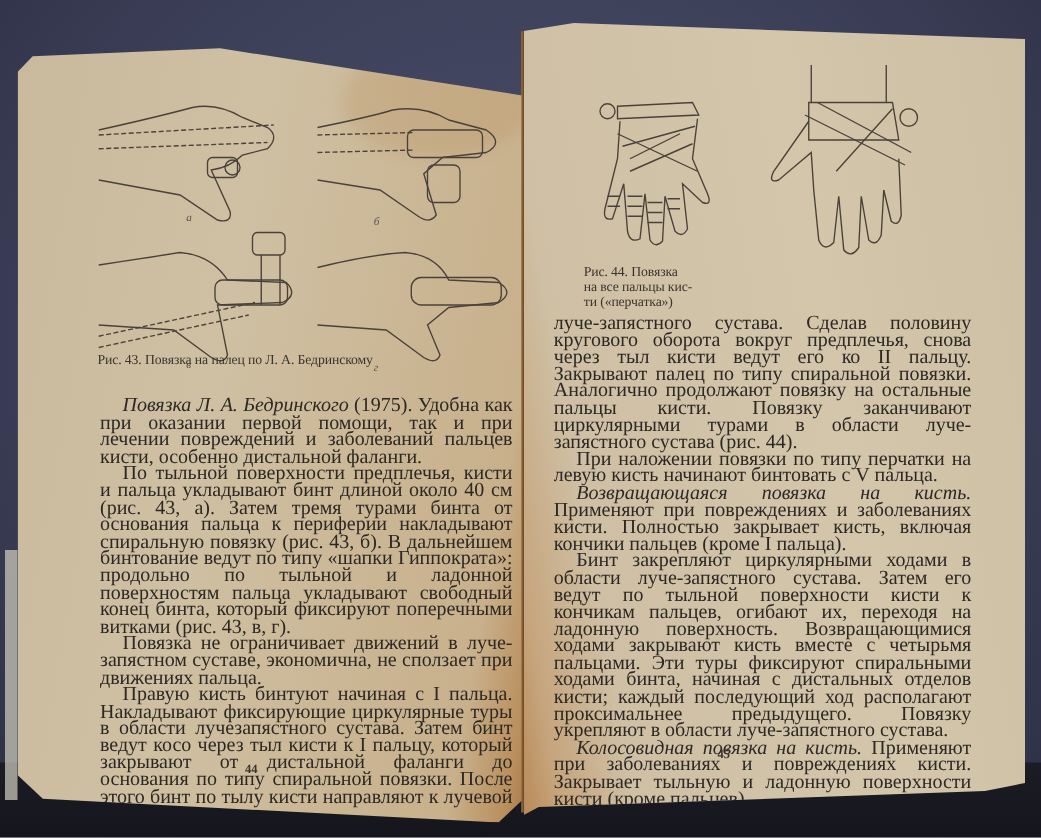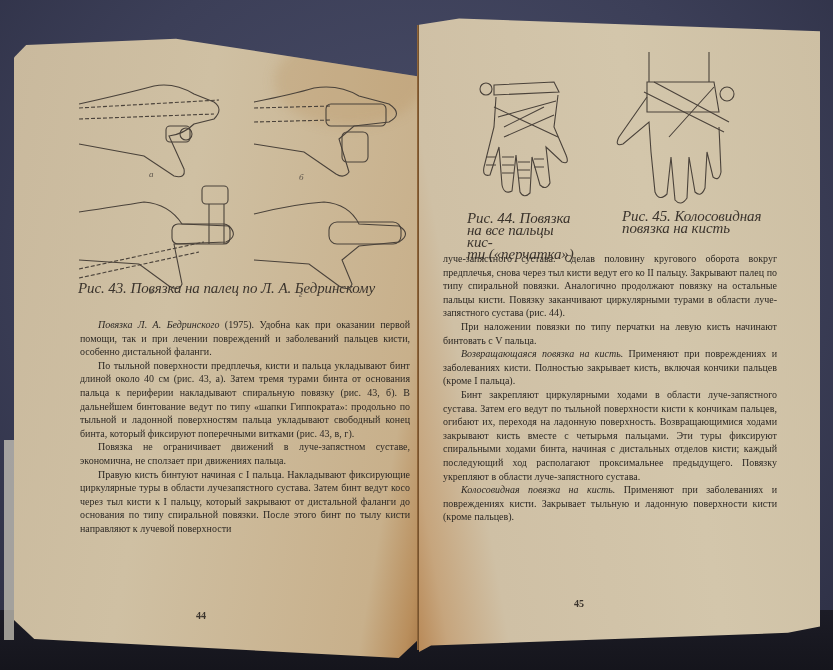--- a/index.html
+++ b/index.html
@@ -32,29 +32,29 @@
     background: linear-gradient(to right, #9a6e3f, #6b4a28, #a57a4c);
   }
   .page-edge-left {
     position:absolute; left:4px; top:440px; width:10px; height:200px;
     background:#d4d0c2; opacity:0.7;
   }
   
   .figure { position:absolute; }
   .sketch svg { width:100%; height:100%; }
   .caption {
-    position:absolute; font-family:"Liberation Serif", serif; font-size:15px;
-    line-height:12px; color:#3b342d; letter-spacing:-0.1px;font-style:italic;
+    position:absolute; font-family:"Liberation Serif", serif; font-size:11px;
+    line-height:12px; color:#3b342d; letter-spacing:-0.1px;
   }
   .sublabel {
     position:absolute; font-family:"Liberation Serif", serif; font-style:italic;
     font-size:9px; color:#5a524a;
   }
   .text-block {
-    position:absolute; font-family:"Liberation Serif", serif; font-size:10px;
+    position:absolute; font-family:"Liberation Serif", serif; font-size:16px;
     line-height:13.6px; color:#2c2824; text-align:justify; hyphens:manual;
   }
   .text-block p { margin:0; text-indent:18px; }
   .text-block p.cont { text-indent:0; }
   .em { font-style:italic; }
   .page-num {
     position:absolute; font-family:"Liberation Serif", serif; font-size:10px;
     color:#3b342d; font-weight:bold;
   }
   .stain {
@@ -134,24 +134,20 @@
 
     <div class="figure sketch" style="left:190px;top:40px;width:130px;height:160px;">
       <svg viewBox="0 0 130 160" fill="none" stroke="#4a423a" stroke-width="1.1">
         <path d="M40 0 L40 30 M100 0 L100 30"></path>
         <path d="M38 30 L105 30 L110 60 L38 60 Z"></path>
         <path d="M35 40 L115 80 M45 30 L120 70 M105 35 L60 85"></path>
         <circle cx="118" cy="42" r="7"></circle>
         <path d="M38 45 L10 85 Q5 95 14 92 L40 70 L42 100 L46 140 Q50 150 58 142 L62 105 L66 148 Q72 155 78 146 L80 105 L86 140 Q92 146 96 136 L98 100 L104 125 Q110 130 112 120 L110 75"></path>
       </svg>
     </div>
-    <div class="caption" style="left:203px;top:198px;width:160px;">
-      <div>Рис. 45. Колосовидная</div>
-      <div>повязка на кисть</div>
-    </div>
 
     <div class="text-block" style="left:24px;top:240px;width:334px;">
       <p class="cont"><span>луче-запястного сустава. Сделав половину кругового оборота вокруг предплечья, снова через тыл кисти ведут его ко II пальцу. Закрывают палец по типу спиральной повязки. Аналогично продолжают повязку на остальные пальцы кисти. Повязку заканчивают циркулярными турами в области луче-запястного сустава (рис. 44).</span></p>
       <p><span>При наложении повязки по типу перчатки на левую кисть начинают бинтовать с V пальца.</span></p>
       <p><span class="em">Возвращающаяся повязка на кисть.</span><span> Применяют при повреждениях и заболеваниях кисти. Полностью закрывает кисть, включая кончики пальцев (кроме I пальца).</span></p>
       <p><span>Бинт закрепляют циркулярными ходами в области луче-запястного сустава. Затем его ведут по тыльной поверхности кисти к кончикам пальцев, огибают их, переходя на ладонную поверхность. Возвращающимися ходами закрывают кисть вместе с четырьмя пальцами. Эти туры фиксируют спиральными ходами бинта, начиная с дистальных отделов кисти; каждый последующий ход располагают проксимальнее предыдущего. Повязку укрепляют в области луче-запястного сустава.</span></p>
       <p><span class="em">Колосовидная повязка на кисть.</span><span> Применяют при заболеваниях и повреждениях кисти. Закрывает тыльную и ладонную поверхности кисти (кроме пальцев).</span></p>
     </div>
     <div class="page-num" style="left:155px;top:586px;">45</div>
   </div>

